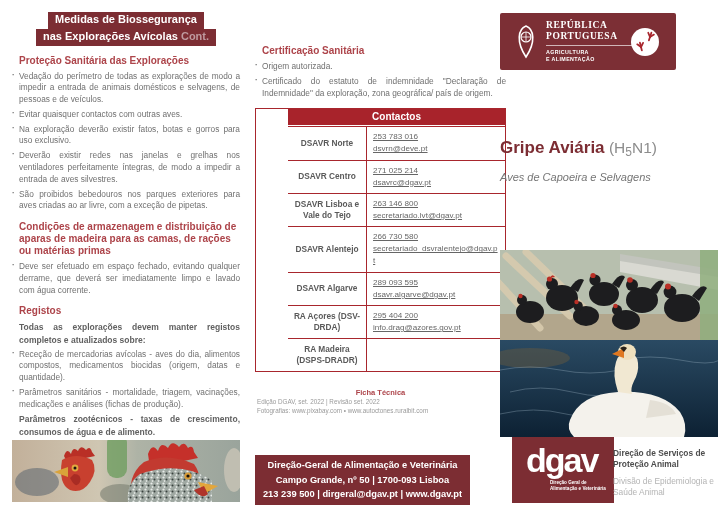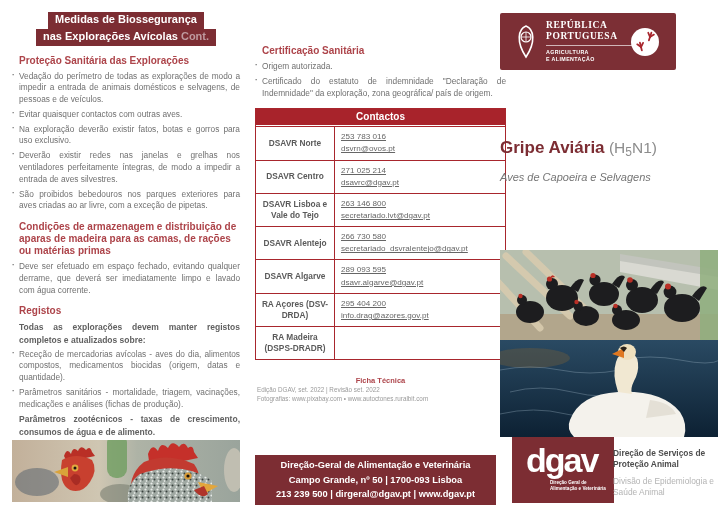--- a/index.html
+++ b/index.html
@@ -17,33 +17,33 @@
           text-align:justify;margin-bottom:3px;}
   .bullet::before{content:"·";position:absolute;left:0;top:-1px;color:#707070;font-weight:bold;}
   .p-bold{margin-left:7px;font-weight:bold;color:#616161;font-size:8.5px;line-height:1.42;
           text-align:justify;margin-bottom:3px;}
   .roosters{position:absolute;left:12px;top:440px;width:228px;height:62px;}
 
   
   .mid-panel{position:absolute;left:255px;top:36px;width:251px;}
   .mid-panel .h-red{margin-left:7px;}
   .p-plain{margin-left:7px;font-size:8.3px;color:#707070;line-height:1.42;text-align:justify;margin-bottom:4px;}
-  .c-table{border:1px solid #A8262D;margin-top:9px;}
+  .c-table{border:1px solid #A8262D;margin-top:9px;padding-left:32px;}
   .c-head{background:#A8232B;color:#fff;text-align:center;font-weight:bold;font-size:10px;
           padding:2px 0 3px;border-bottom:1px solid #fff;}
   .c-row{display:flex;border-top:1px solid #A8262D;}
   .c-row:first-of-type{border-top:none;}
   .c-name{width:72px;flex:0 0 72px;border-right:1px solid #A8262D;display:flex;align-items:center;
           justify-content:center;text-align:center;font-weight:bold;color:#5a5a5a;font-size:8.3px;
           padding:5px 3px;line-height:1.3;}
   .c-val{flex:1;padding:4px 6px;font-size:8.1px;color:#666;display:flex;flex-direction:column;
          justify-content:center;line-height:1.5;overflow-wrap:anywhere;text-decoration:underline;}
   .ficha-title{margin-top:16px;text-align:center;color:#AD444A;font-weight:bold;font-size:7.5px;}
   .ficha-line{font-size:6.3px;color:#9a9a9a;line-height:1.5;margin-left:2px;}
-  .footer-box{position:absolute;left:255px;top:455px;width:241px;height:50px;background:#7C2D33;
+  .footer-box{position:absolute;left:255px;top:455px;width:215px;height:50px;background:#7C2D33;
               color:#fff;text-align:center;font-weight:bold;font-size:9.3px;line-height:1.55;
               display:flex;flex-direction:column;justify-content:center;}
 
   
   .gov-banner{position:absolute;left:500px;top:13px;width:176px;height:57px;background:#7C2F35;
               border-radius:2px;display:flex;align-items:center;}
   .emblem{margin-left:14px;flex:0 0 auto;}
   .gov-text{margin-left:8px;color:#fff;}
   .gov-name{font-family:"Liberation Serif",serif;font-weight:bold;font-size:9.5px;
             letter-spacing:0.6px;line-height:1.15;}
@@ -138,21 +138,21 @@
     <div class="bullet">Origem autorizada.</div>
     <div class="bullet">Certificado do estatuto de indemnidade "Declaração de Indemnidade" da exploração, zona geográfica/ país de origem.</div>
 
     <div class="c-table">
       <div class="c-head">Contactos</div>
 
       <div class="c-row">
         <div class="c-name">DSAVR Norte</div>
         <div class="c-val">
             <div>253 783 016</div>
-            <div>dsvrn@ovos.pt</div>
+            <div>dsvrn@deve.pt</div>
           </div>
       </div>
       <div class="c-row">
         <div class="c-name">DSAVR Centro</div>
         <div class="c-val">
             <div>271 025 214</div>
             <div>dsavrc@dgav.pt</div>
           </div>
       </div>
       <div class="c-row">

